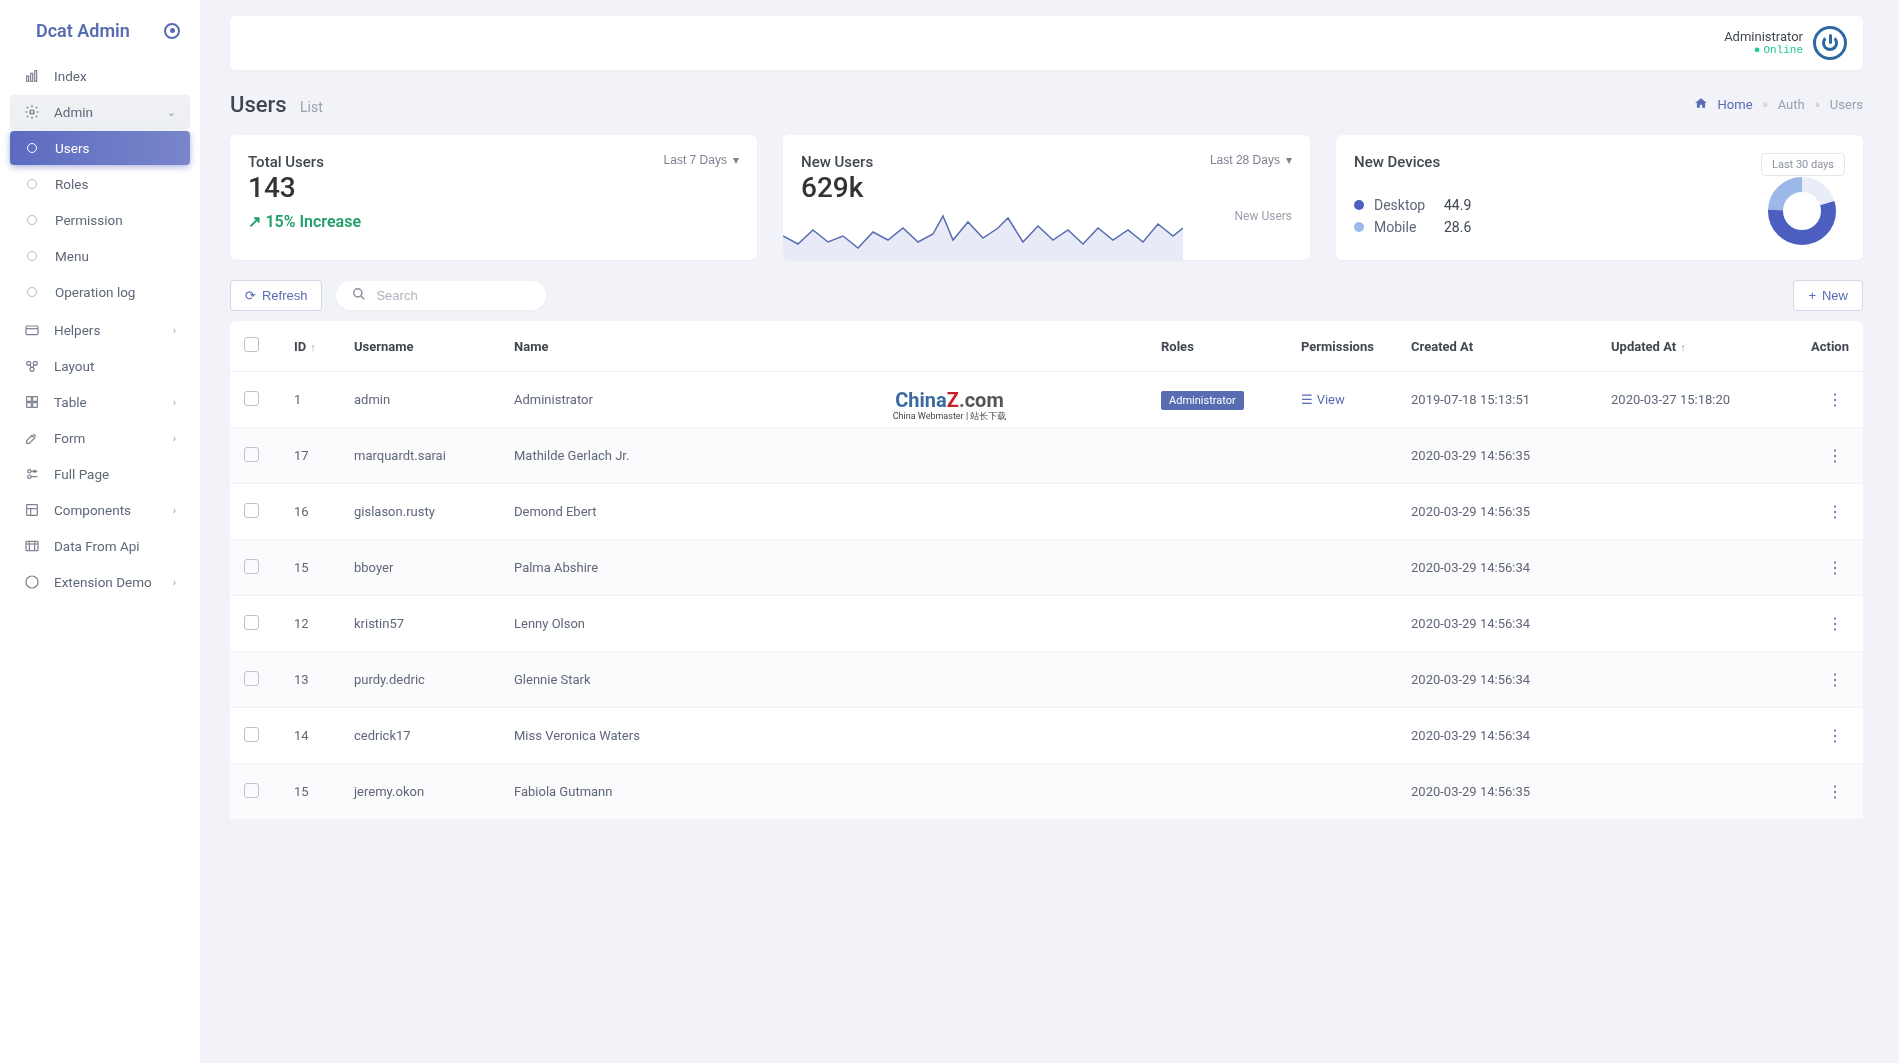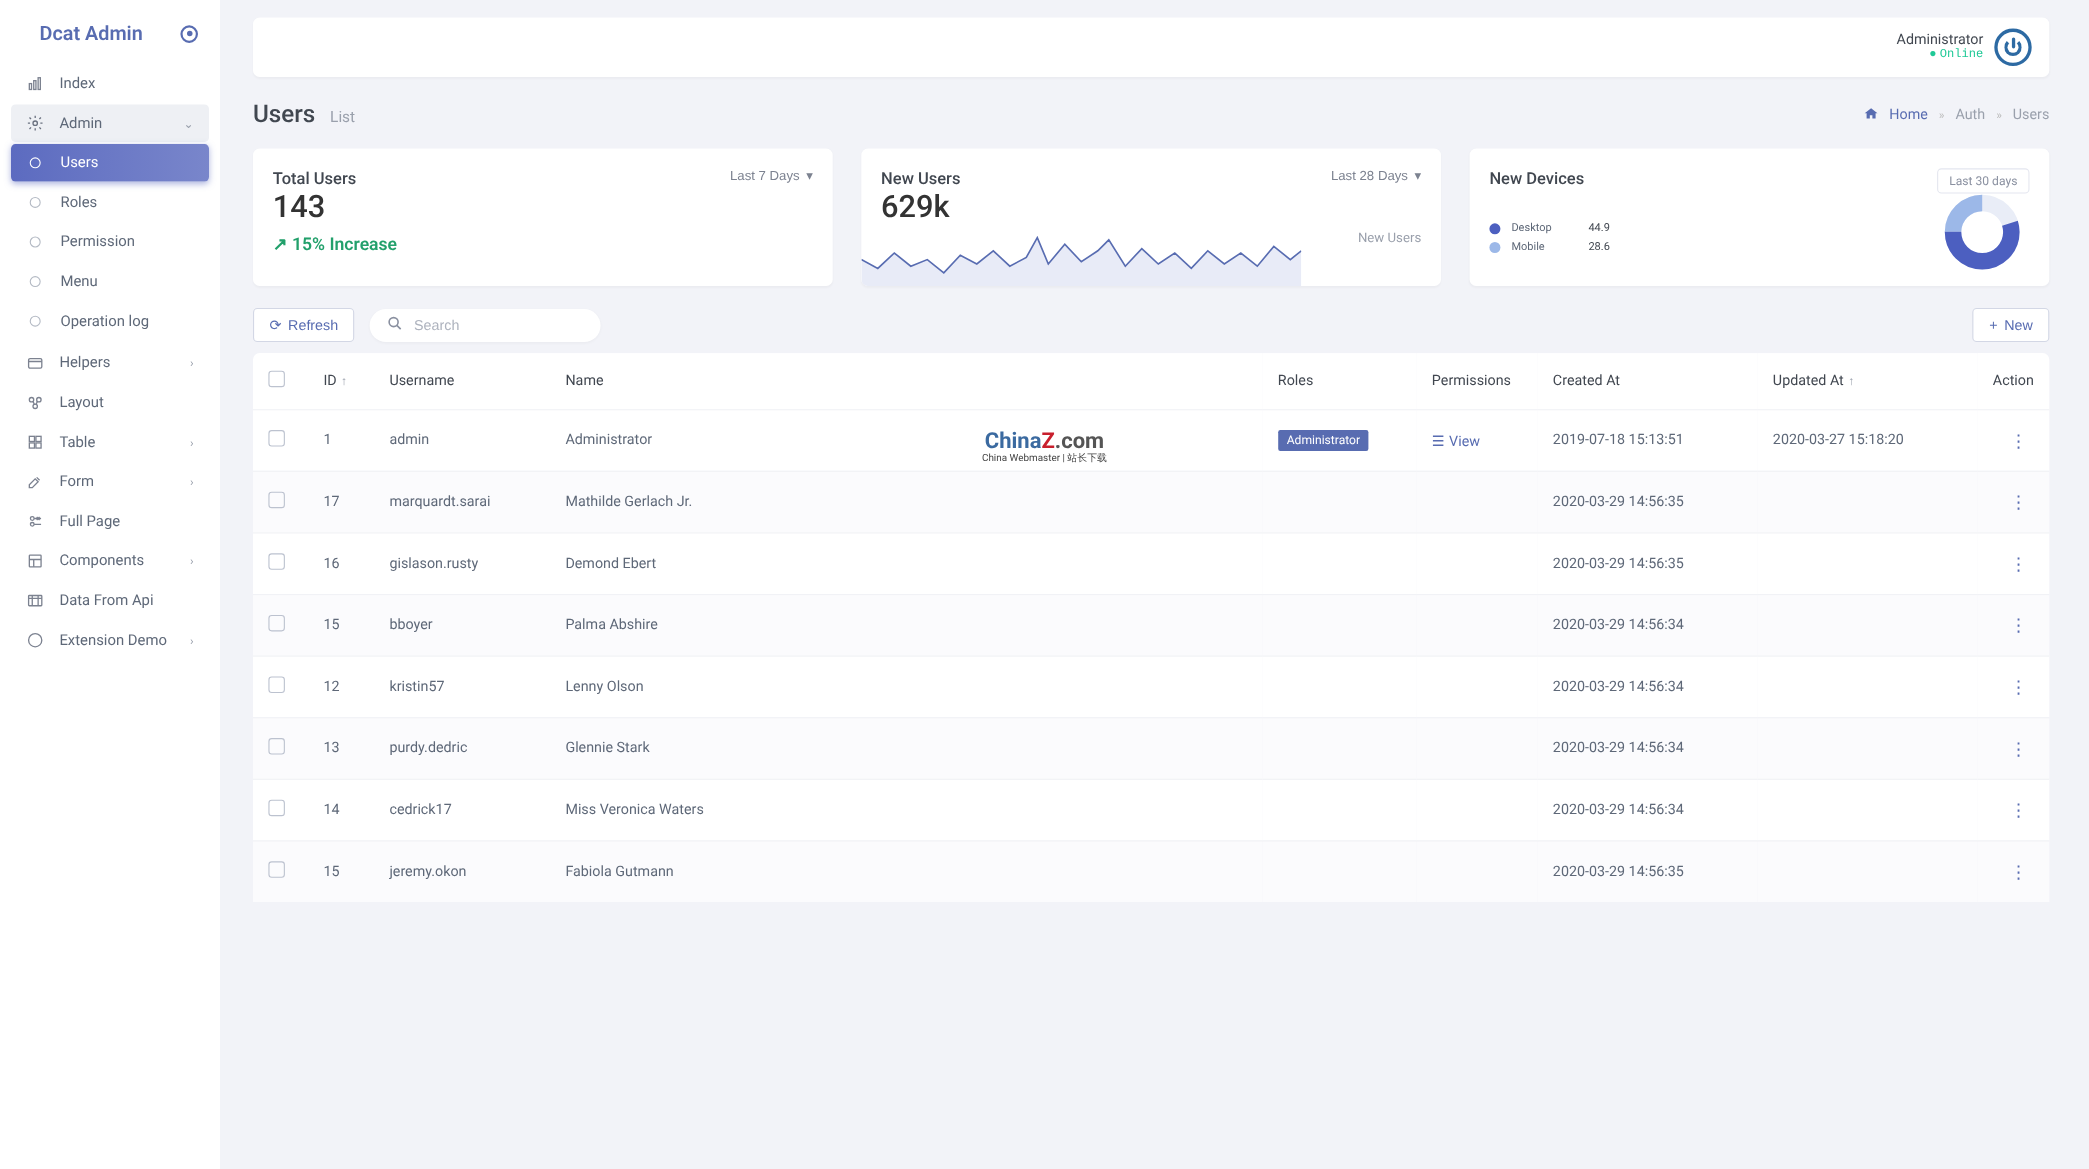--- a/index.html
+++ b/index.html
@@ -43,37 +43,37 @@
 .card-title{ font-size:15px; color:#414750; font-weight:500;}
 .dropdown-btn{ font-size:12px; color:#7c8290; background:transparent;border:none;cursor:pointer; display:flex;align-items:center;gap:6px;}
 .last30 { font-size:11px; color:#8a90a0; border:1px solid #e4e6ef; padding:4px 10px; border-radius:4px;margin-left:26px;}
 .big-num{ font-size:28px; font-weight:500; color:#333; margin-top:0;}
 .increase{ font-size:16px; color:#22a06b; margin-top:8px; font-weight:600;}
 .increase .arrow{color:#22a06b;}
 .newusers-label{font-size:12px;color:#9aa0ac;position:absolute;right:18px;top:74px;}
 .sparkline{position:absolute;left:0;right:0;bottom:0;height:54px;}
 .donut-wrap{display:flex;justify-content:space-between;align-items:center;}
 .legend{margin-top:16px;}
-.legend-item{display:flex;align-items:center;font-size:10px;color:#5e6878;margin-bottom:6px;}
+.legend-item{display:flex;align-items:center;font-size:14px;color:#5e6878;margin-bottom:6px;}
 .legend-dot{width:10px;height:10px;border-radius:50%;margin-right:10px;}
 .legend-label{width:70px;}
 .legend-value{color:#414750;}
 .donut{position:relative;width:70px;height:70px;margin-right:8px;}
 .toolbar{display:flex;align-items:center;gap:14px;margin-bottom:0;}
 .btn{border:1px solid #d3d7e5;background:#fff;color:#586cb1;padding:7px 14px;border-radius:4px;font-size:13px;cursor:pointer;display:inline-flex;align-items:center;gap:6px;}
 .btn.refresh{}
 .btn.new{color:#586cb1;}
 .search-wrap{display:flex;align-items:center;background:#fff;border-radius:30px;padding:6px 16px;box-shadow:0 1px 3px rgba(0,0,0,0.04);flex:0 0 210px;}
 .search-wrap input{border:none;outline:none;font-size:13px;margin-left:10px;width:100%;color:#555;}
 .search-wrap input::placeholder{color:#aeb3be;}
 .search-icon{color:#8a90a0;}
 .toolbar-spacer{flex:1;}
 .table-wrap{background:transparent;margin-top:10px;}
 .table{width:100%;border-collapse:separate;border-spacing:0 0;}
-.table thead th{background:#fff;text-align:left;padding:16px 14px;font-weight:400;color:#414750;font-size:13px;}
+.table thead th{background:#fff;text-align:left;padding:16px 14px;font-weight:700;color:#414750;font-size:13px;}
 .table thead th:first-child{border-top-left-radius:6px;}
 .table thead th:last-child{border-top-right-radius:6px;}
 .table tbody tr{background:#fff;}
 .table tbody tr:nth-child(even){background:#fbfbfd;}
 .table tbody td{padding:18px 14px;font-size:13px;color:#5e6878;border-top:1px solid #f1f2f6;}
 .checkbox{width:15px;height:15px;border:1.5px solid #bcc2cf;border-radius:3px;display:inline-block;cursor:pointer;}
 .sort-arrow{color:#9aa0ac;font-size:11px;margin-left:4px;}
 .role-badge{background:#586cb1;color:#fff;font-size:11px;padding:3px 8px;border-radius:2px;}
 .perm-link{color:#586cb1;font-size:13px;}
 .perm-link .list-icon{margin-right:4px;}

